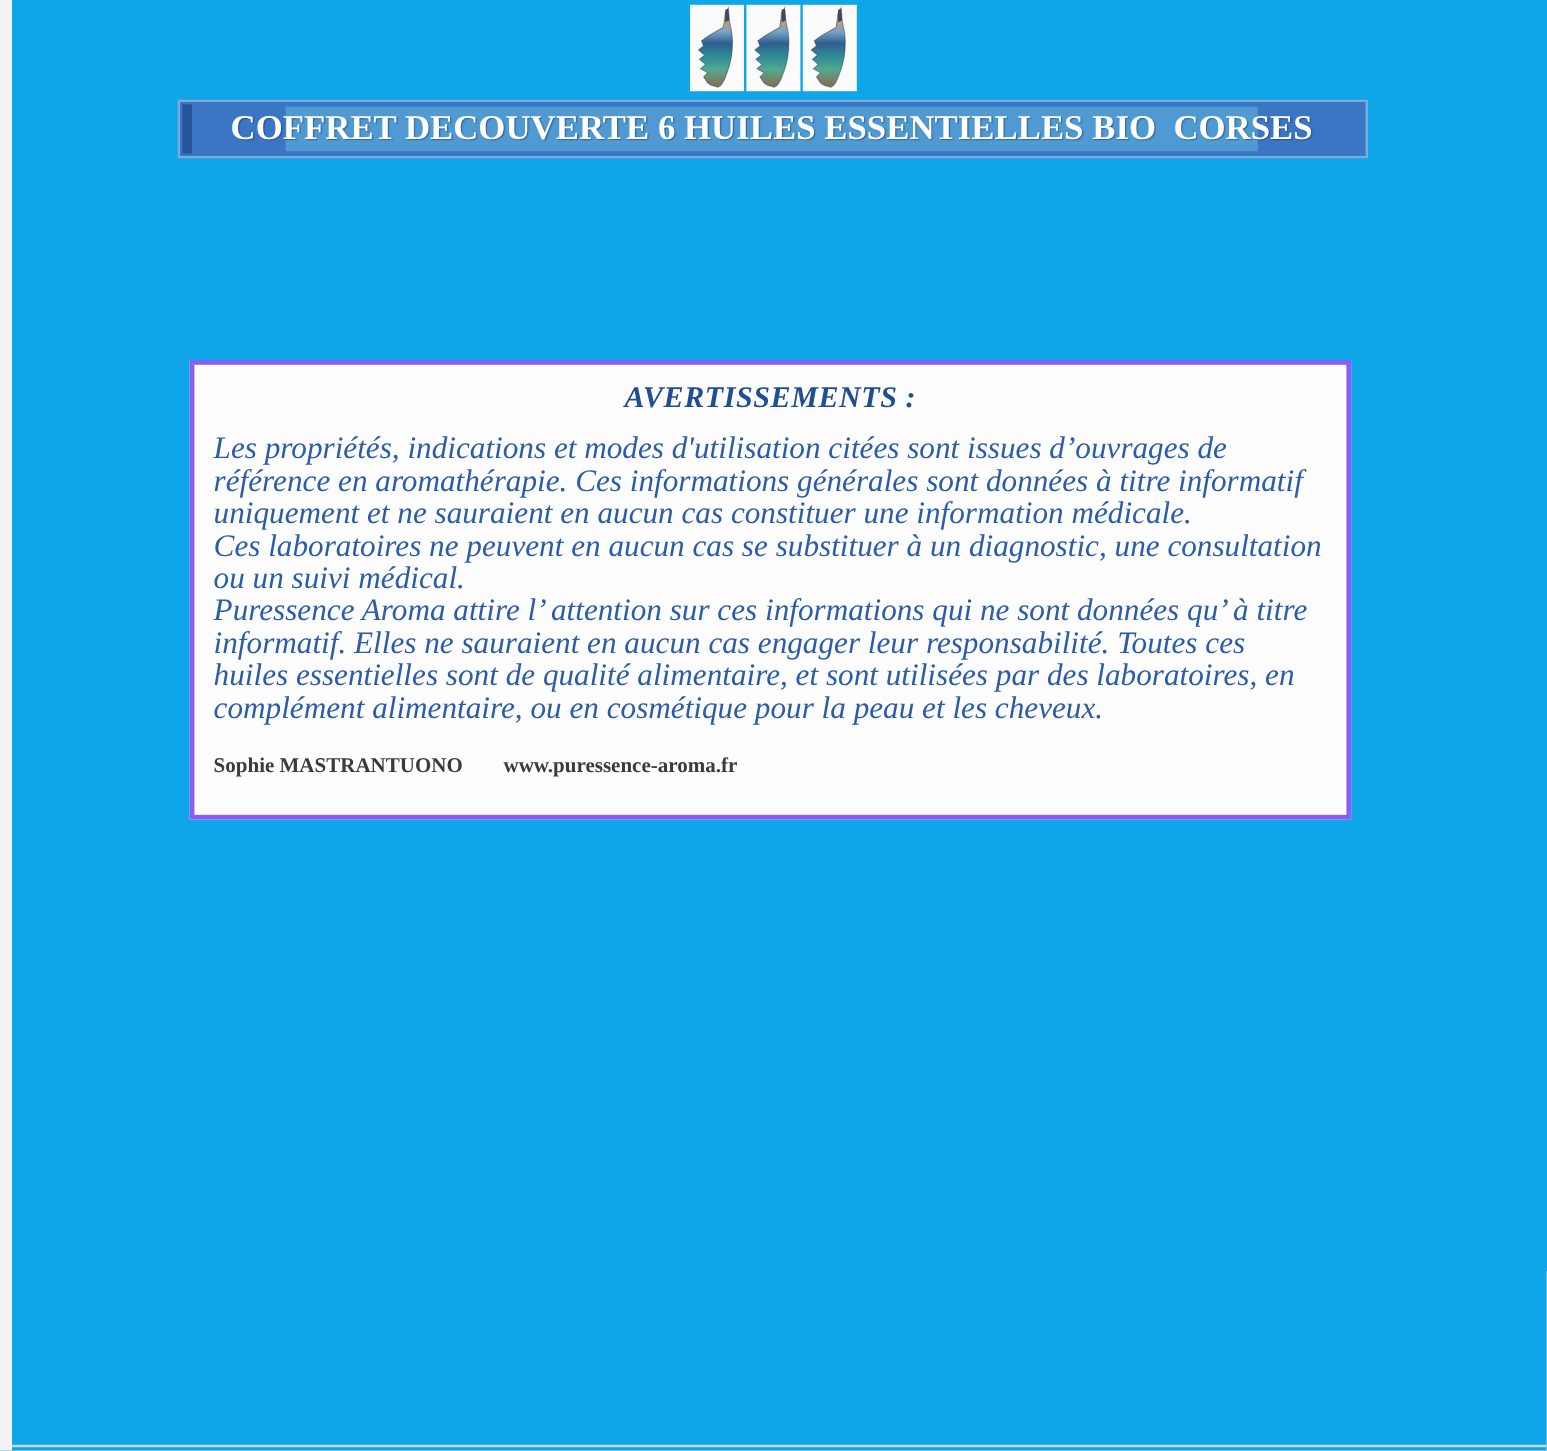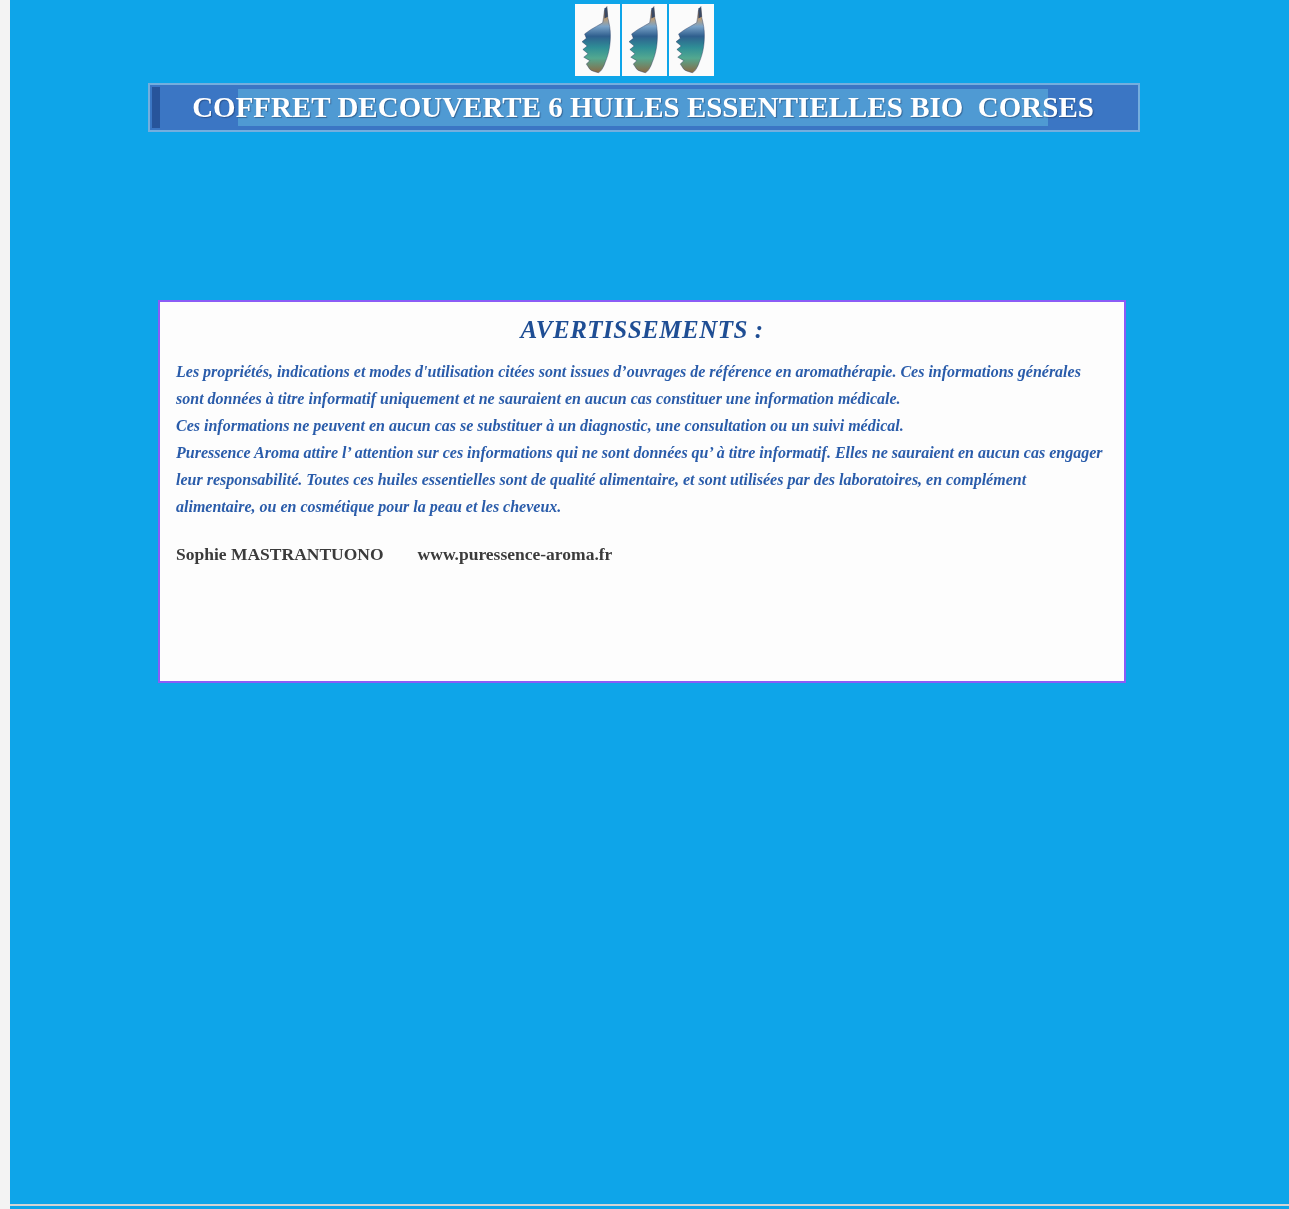--- a/index.html
+++ b/index.html
@@ -46,41 +46,40 @@
   }
   .banner-title{
     color:#ffffff;font-weight:bold;font-size:29px;
     white-space:pre;
     letter-spacing:0px;
     text-shadow:1px 1px 1px rgba(20,40,80,0.45);
   }
   
   .warning-box{
     position:absolute;left:158px;top:300px;width:968px;height:383px;
-    border:2px solid #8b5cf6;
+    border:4px solid #8b5cf6;
     box-sizing:border-box;
     background:#fdfdfd;
     padding:14px 16px 0 16px;
   }
   .warning-heading{
     margin:0 0 14px 0;
     text-align:center;
     color:#1f4e94;
     font-size:25px;
     font-weight:bold;
     font-style:italic;
     letter-spacing:0.5px;
   }
   .warning-box p{
     margin:0;
     color:#2a5caa;
-    font-size:16px;
+    font-size:26px;
     line-height:27px;
     font-style:italic;
-    font-weight:bold;
   }
   .box-footer{
     margin-top:24px;
     color:#3b3b3b;
     font-size:17.5px;
     font-weight:bold;
   }
   .box-footer .author{margin-right:34px;}
 </style>
 </head>
@@ -146,21 +145,21 @@
   <div class="banner">
     <div class="banner-accent"></div>
     <div class="banner-highlight">
       <span class="banner-title">COFFRET DECOUVERTE 6 HUILES ESSENTIELLES BIO  CORSES</span>
     </div>
   </div>
 
   <div class="warning-box">
     <h2 class="warning-heading">AVERTISSEMENTS :</h2>
     <p>Les propriétés, indications et modes d'utilisation citées sont issues d’ouvrages de référence en aromathérapie. Ces informations générales sont données à titre informatif uniquement et ne sauraient en aucun cas constituer une information médicale.</p>
-    <p>Ces informations ne peuvent en aucun cas se substituer à un diagnostic, une consultation ou un suivi médical.</p>
+    <p>Ces laboratoires ne peuvent en aucun cas se substituer à un diagnostic, une consultation ou un suivi médical.</p>
     <p>Puressence Aroma attire l’ attention sur ces informations qui ne sont données qu’ à titre informatif. Elles ne sauraient en aucun cas engager leur responsabilité. Toutes ces huiles essentielles sont de qualité alimentaire, et sont utilisées par des laboratoires, en complément alimentaire, ou en cosmétique pour la peau et les cheveux.</p>
     <div class="box-footer">
       <span class="author">Sophie MASTRANTUONO</span><span>www.puressence-aroma.fr</span>
     </div>
   </div>
 
   <div class="bottom-line"></div>
 </div>
 
 </body></html>

